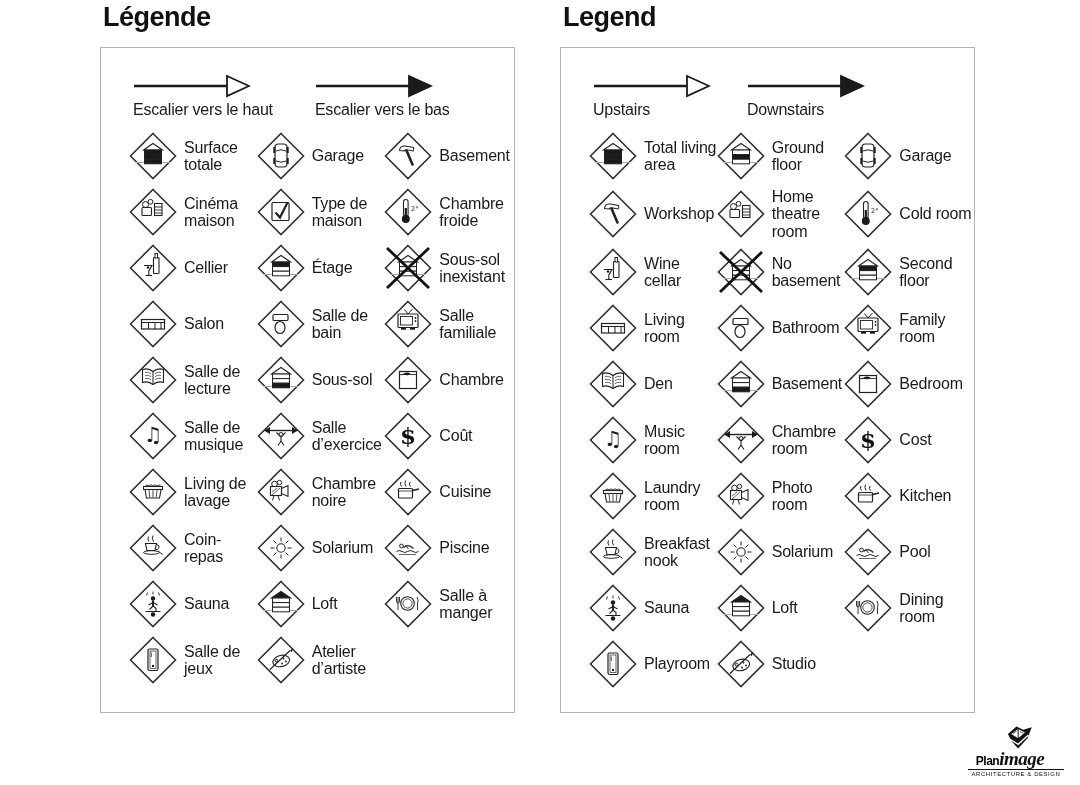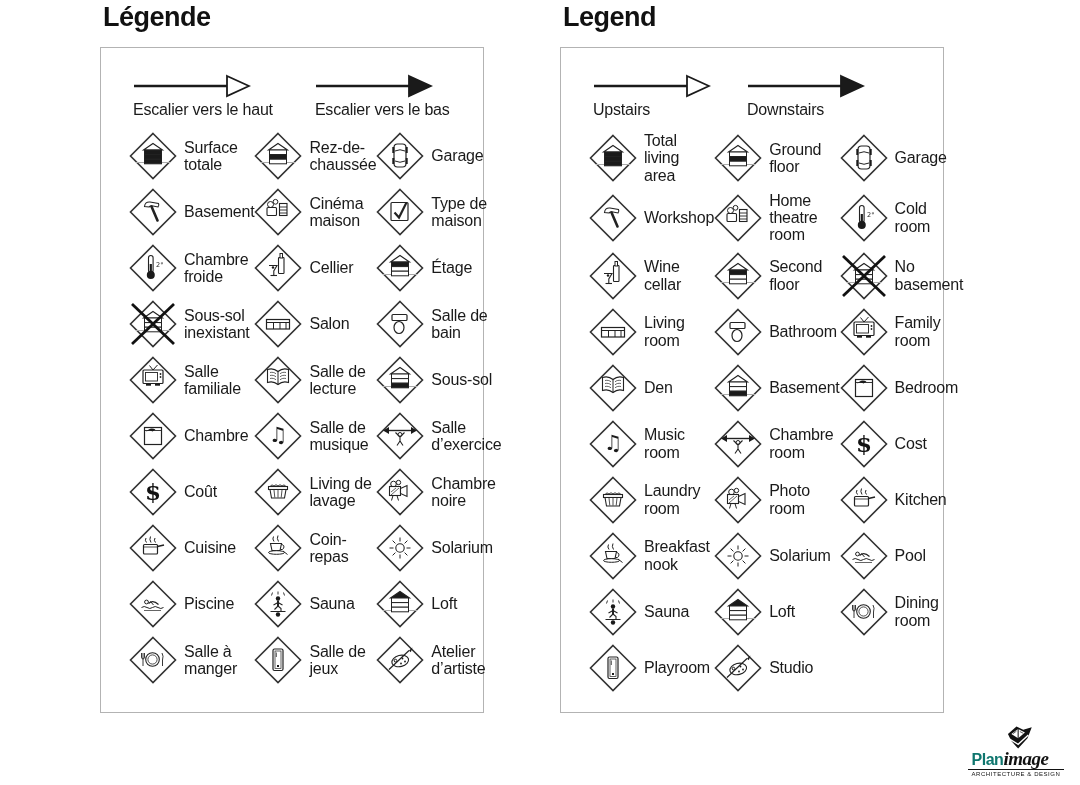--- a/index.html
+++ b/index.html
@@ -1,38 +1,38 @@
 <!DOCTYPE html>
 <html><head>
 <meta charset="utf-8">
 <style>
   html,body{margin:0;padding:0;background:#fff;}
   .page{position:relative;width:1080px;height:785px;background:#fff;overflow:hidden;
         font-family:"Liberation Sans",sans-serif;color:#1a1a1a;}
   .panel-title{position:absolute;top:2px;font-size:27px;font-weight:700;letter-spacing:-0.5px;color:#111;}
   #title-fr{left:103px;}
   #title-en{left:563px;}
-  .panel{position:absolute;top:47px;width:384px;height:666px;border:1px solid #b3b3b3;
+  .panel{position:absolute;top:47px;width:415px;height:666px;border:1px solid #b3b3b3;
          background:#fff;box-sizing:border-box;}
   #panel-fr{left:100px;}
   #panel-en{left:560px;}
   .stairs-row{display:flex;margin:26px 0 0 32px;}
   #panel-fr .stairs-row{gap:42px;}
   #panel-en .stairs-row{gap:36px;}
   .stair{display:flex;flex-direction:column;align-items:flex-start;}
   .stair-label{font-size:16px;margin-top:3px;letter-spacing:-0.2px;}
   .legend-grid{display:grid;grid-template-columns:repeat(3,1fr);margin:13px 2px 0 28px;row-gap:8px;}
   .item{display:flex;align-items:center;min-height:48px;}
   .diamond{flex:0 0 48px;width:48px;height:48px;}
   .diamond svg{display:block;}
   .item-label{margin-left:7px;font-size:16px;line-height:1.08;letter-spacing:-0.2px;max-width:74px;}
   .logo{position:absolute;right:10px;bottom:8px;width:120px;text-align:center;}
   .logo-icon svg{display:block;margin:0 auto -2px 52px;}
   .brand{line-height:1;white-space:nowrap;}
-  .brand-bold{font-weight:800;font-size:16px;letter-spacing:-0.5px;color:#0f766e;}
+  .brand-bold{font-weight:800;font-size:12px;letter-spacing:-0.5px;color:#000000;}
   .brand-italic{font-family:"Liberation Serif",serif;font-style:italic;font-weight:700;
                 font-size:19px;letter-spacing:-0.5px;color:#111;}
   .tagline{font-size:6px;letter-spacing:0.55px;color:#111;border-top:1px solid #111;
            margin:1px 6px 0 18px;padding-top:1.5px;white-space:nowrap;}
 </style>
 </head>
 <body>
 
 <div class="page" style="color: rgb(26, 26, 26);">
 
@@ -67,33 +67,20 @@
               <rect x="15.5" y="22.6" width="17" height="4.6" fill="#1a1a1a" stroke="#222" stroke-width="1"></rect>
               <rect x="15.5" y="27.2" width="17" height="4.6" fill="#1a1a1a" stroke="#222" stroke-width="1"></rect>
             </svg>
           </span>
           <span class="item-label">Surface totale</span>
         </div>
         <div class="item">
           <span class="diamond">
             <svg width="48" height="48" viewBox="0 0 48 48">
               <path d="M24 1.5 L46.5 24 L24 46.5 L1.5 24 Z" fill="#fff" stroke="#333" stroke-width="1.6"></path>
-              <line x1="7" y1="30.5" x2="41" y2="30.5" stroke="#aaa" stroke-width="1"></line>
-              <path d="M24 11.5 L33.5 18 L14.5 18 Z" fill="#fff" stroke="#222" stroke-width="1.1"></path>
-              <rect x="15.5" y="18" width="17" height="4.6" fill="#fff" stroke="#222" stroke-width="1"></rect>
-              <rect x="15.5" y="22.6" width="17" height="4.6" fill="#1a1a1a" stroke="#222" stroke-width="1"></rect>
-              <rect x="15.5" y="27.2" width="17" height="4.6" fill="#fff" stroke="#222" stroke-width="1"></rect>
-            </svg>
-          </span>
-          <span class="item-label">Rez-de-chaussée</span>
-        </div>
-        <div class="item">
-          <span class="diamond">
-            <svg width="48" height="48" viewBox="0 0 48 48">
-              <path d="M24 1.5 L46.5 24 L24 46.5 L1.5 24 Z" fill="#fff" stroke="#333" stroke-width="1.6"></path>
               <rect x="18" y="12" width="12" height="23" rx="3.5" fill="#fff" stroke="#222" stroke-width="1.2"></rect>
               <rect x="16.3" y="15" width="2" height="6" fill="#1a1a1a"></rect>
               <rect x="29.7" y="15" width="2" height="6" fill="#1a1a1a"></rect>
               <rect x="16.3" y="26" width="2" height="6" fill="#1a1a1a"></rect>
               <rect x="29.7" y="26" width="2" height="6" fill="#1a1a1a"></rect>
               <path d="M19 19 Q24 16.5 29 19" fill="none" stroke="#222" stroke-width="1"></path>
               <path d="M19 29 Q24 31.5 29 29" fill="none" stroke="#222" stroke-width="1"></path>
             </svg>
           </span>
           <span class="item-label">Garage</span>
@@ -557,41 +544,41 @@
             </svg>
           </span>
           <span class="item-label">Wine cellar</span>
         </div>
         <div class="item">
           <span class="diamond">
             <svg width="48" height="48" viewBox="0 0 48 48">
               <path d="M24 1.5 L46.5 24 L24 46.5 L1.5 24 Z" fill="#fff" stroke="#333" stroke-width="1.6"></path>
               <line x1="7" y1="30.5" x2="41" y2="30.5" stroke="#aaa" stroke-width="1"></line>
               <path d="M24 11.5 L33.5 18 L14.5 18 Z" fill="#fff" stroke="#222" stroke-width="1.1"></path>
-              <rect x="15.5" y="18" width="17" height="4.6" fill="#1a1a1a" stroke="#222" stroke-width="1"></rect>
-              <rect x="15.5" y="22.6" width="17" height="4.6" fill="#fff" stroke="#222" stroke-width="1"></rect>
-              <rect x="15.5" y="27.2" width="17" height="4.6" fill="#fff" stroke="#222" stroke-width="1"></rect>
-            </svg>
-          </span>
-          <span class="item-label">Second floor</span>
-        </div>
-        <div class="item">
-          <span class="diamond">
-            <svg width="48" height="48" viewBox="0 0 48 48">
-              <path d="M24 1.5 L46.5 24 L24 46.5 L1.5 24 Z" fill="#fff" stroke="#333" stroke-width="1.6"></path>
-              <line x1="7" y1="30.5" x2="41" y2="30.5" stroke="#aaa" stroke-width="1"></line>
-              <path d="M24 11.5 L33.5 18 L14.5 18 Z" fill="#fff" stroke="#222" stroke-width="1.1"></path>
               <rect x="15.5" y="18" width="17" height="4.6" fill="#fff" stroke="#222" stroke-width="1"></rect>
               <rect x="15.5" y="22.6" width="17" height="4.6" fill="#fff" stroke="#222" stroke-width="1"></rect>
               <rect x="15.5" y="27.2" width="17" height="4.6" fill="#fff" stroke="#222" stroke-width="1"></rect>
               <line x1="3" y1="4" x2="45" y2="44" stroke="#111" stroke-width="2.8"></line>
               <line x1="45" y1="4" x2="3" y2="44" stroke="#111" stroke-width="2.8"></line>
             </svg>
           </span>
           <span class="item-label">No basement</span>
+        </div>
+        <div class="item">
+          <span class="diamond">
+            <svg width="48" height="48" viewBox="0 0 48 48">
+              <path d="M24 1.5 L46.5 24 L24 46.5 L1.5 24 Z" fill="#fff" stroke="#333" stroke-width="1.6"></path>
+              <line x1="7" y1="30.5" x2="41" y2="30.5" stroke="#aaa" stroke-width="1"></line>
+              <path d="M24 11.5 L33.5 18 L14.5 18 Z" fill="#fff" stroke="#222" stroke-width="1.1"></path>
+              <rect x="15.5" y="18" width="17" height="4.6" fill="#1a1a1a" stroke="#222" stroke-width="1"></rect>
+              <rect x="15.5" y="22.6" width="17" height="4.6" fill="#fff" stroke="#222" stroke-width="1"></rect>
+              <rect x="15.5" y="27.2" width="17" height="4.6" fill="#fff" stroke="#222" stroke-width="1"></rect>
+            </svg>
+          </span>
+          <span class="item-label">Second floor</span>
         </div>
         <div class="item">
           <span class="diamond">
             <svg width="48" height="48" viewBox="0 0 48 48">
               <path d="M24 1.5 L46.5 24 L24 46.5 L1.5 24 Z" fill="#fff" stroke="#333" stroke-width="1.6"></path>
               <rect x="12.5" y="19.5" width="23" height="9.5" fill="#fff" stroke="#222" stroke-width="1.2"></rect>
               <line x1="12.5" y1="22.5" x2="35.5" y2="22.5" stroke="#222" stroke-width="1"></line>
               <line x1="19.5" y1="22.5" x2="19.5" y2="29" stroke="#222" stroke-width="1"></line>
               <line x1="26" y1="22.5" x2="26" y2="29" stroke="#222" stroke-width="1"></line>
               <line x1="32" y1="22.5" x2="32" y2="29" stroke="#222" stroke-width="1"></line>

